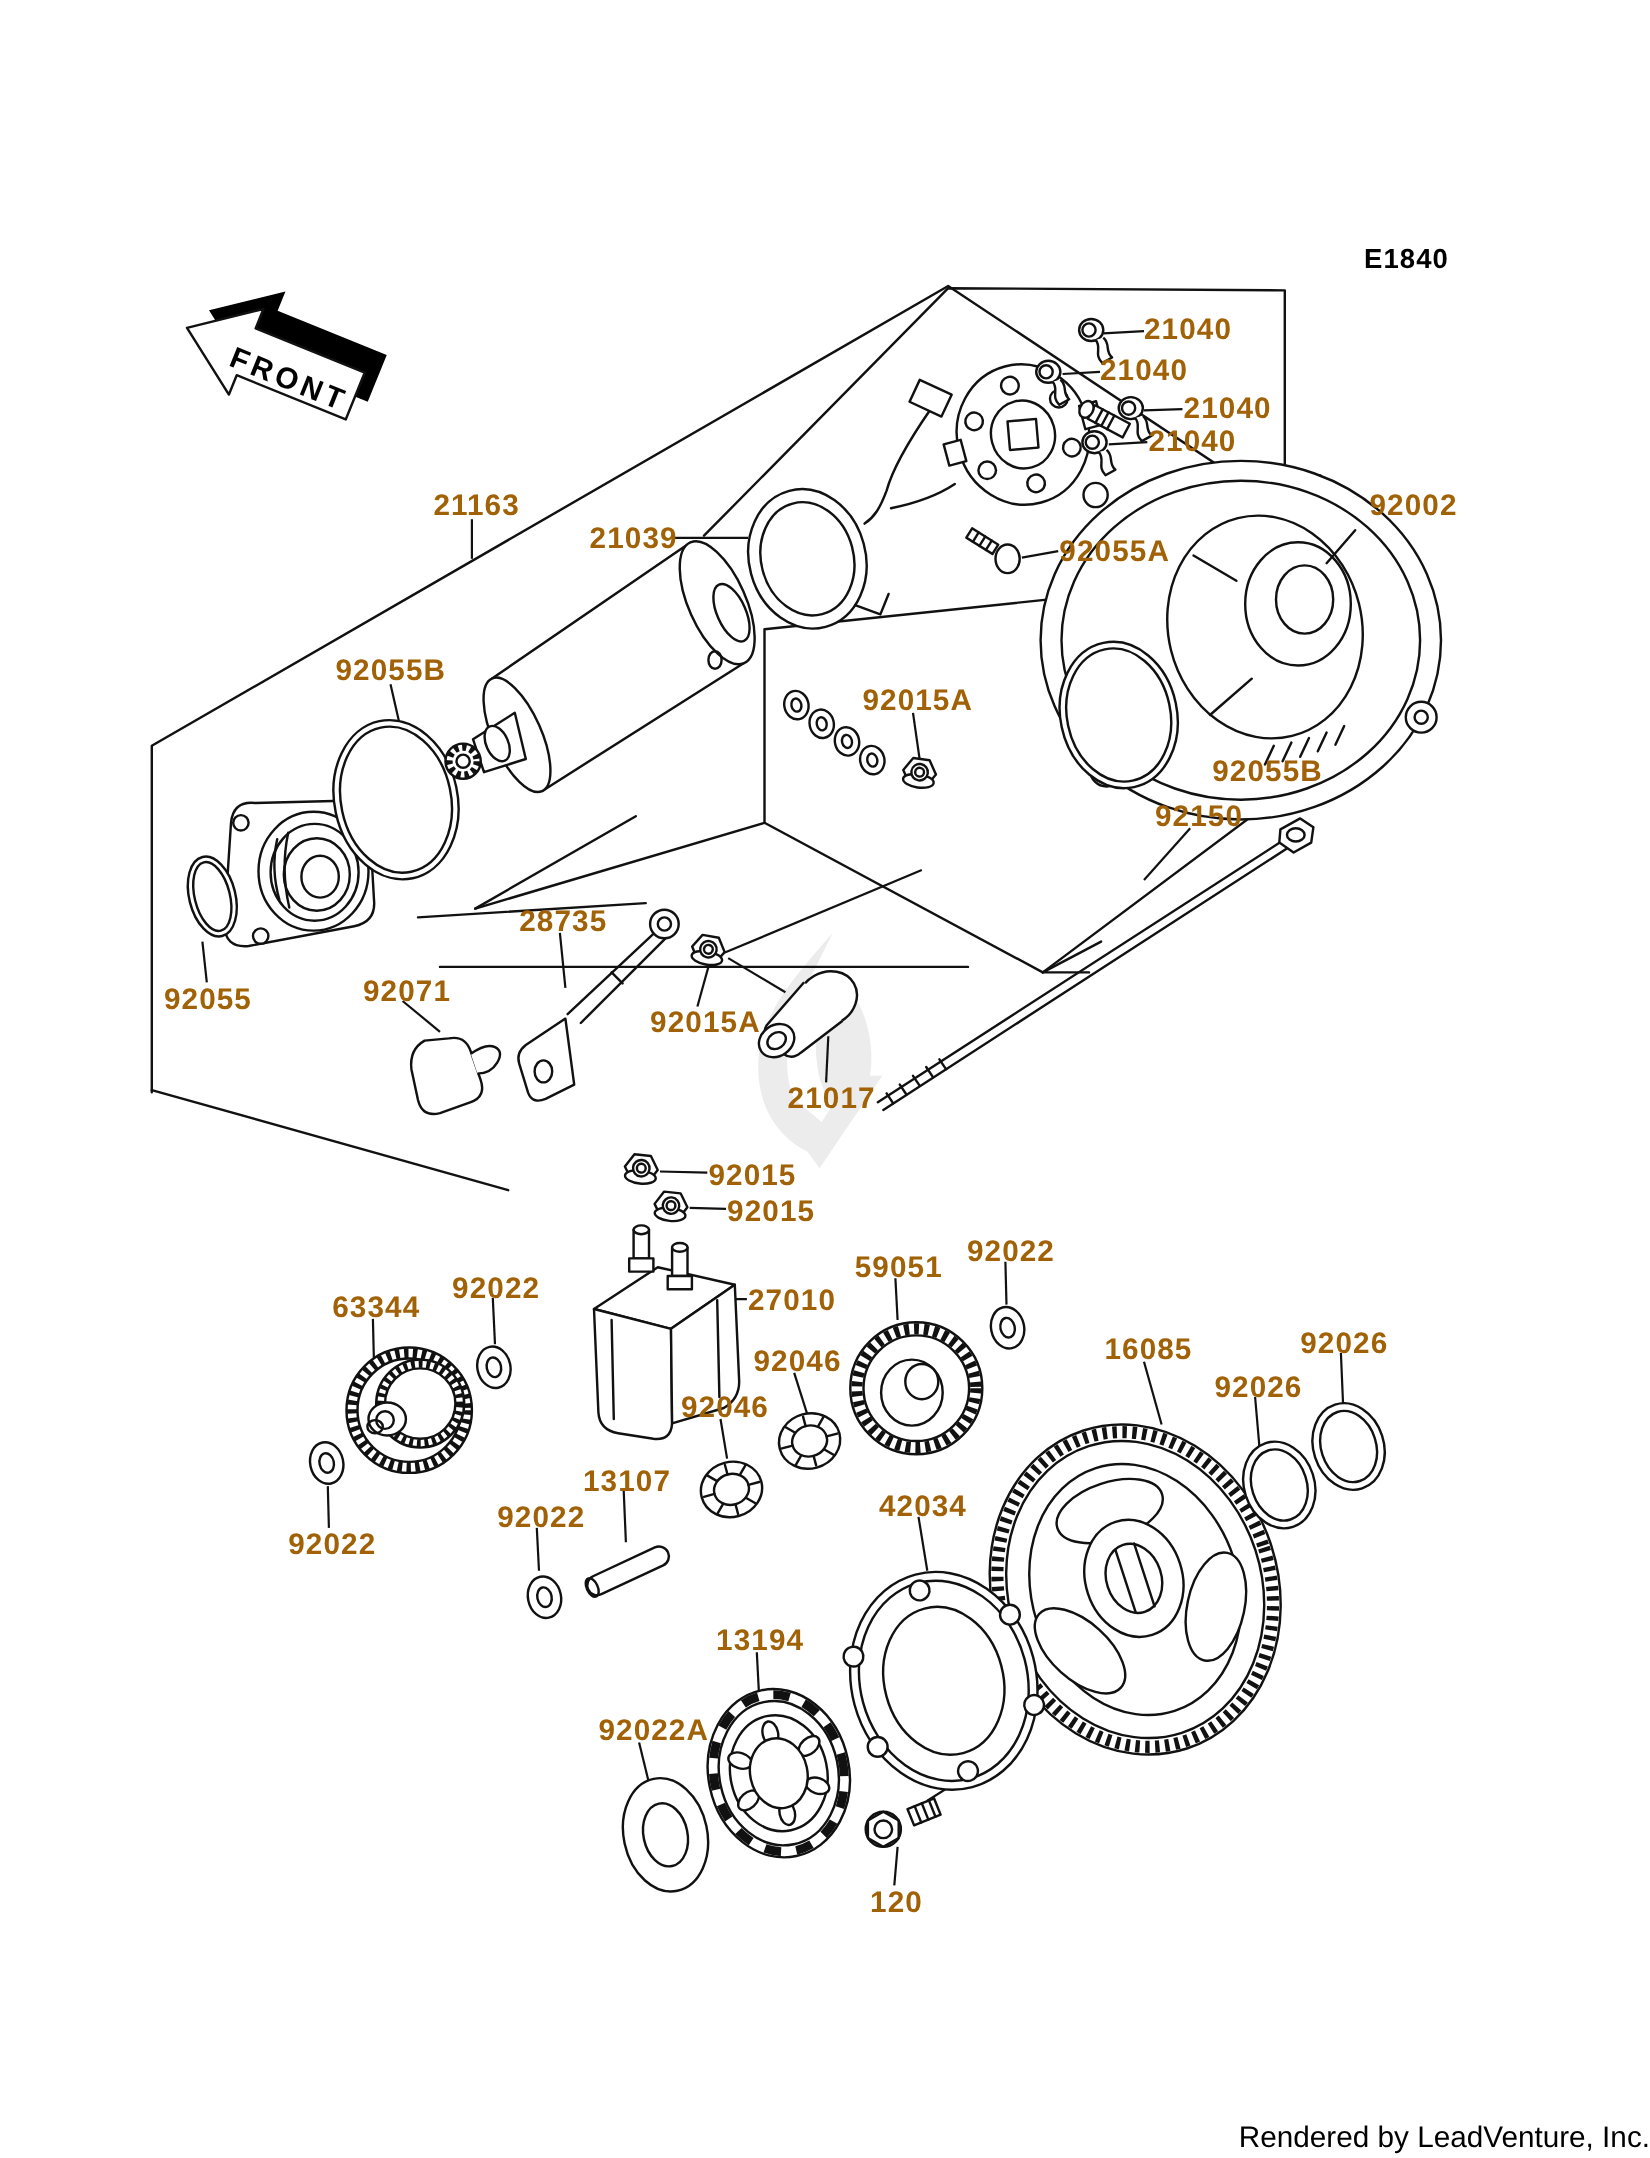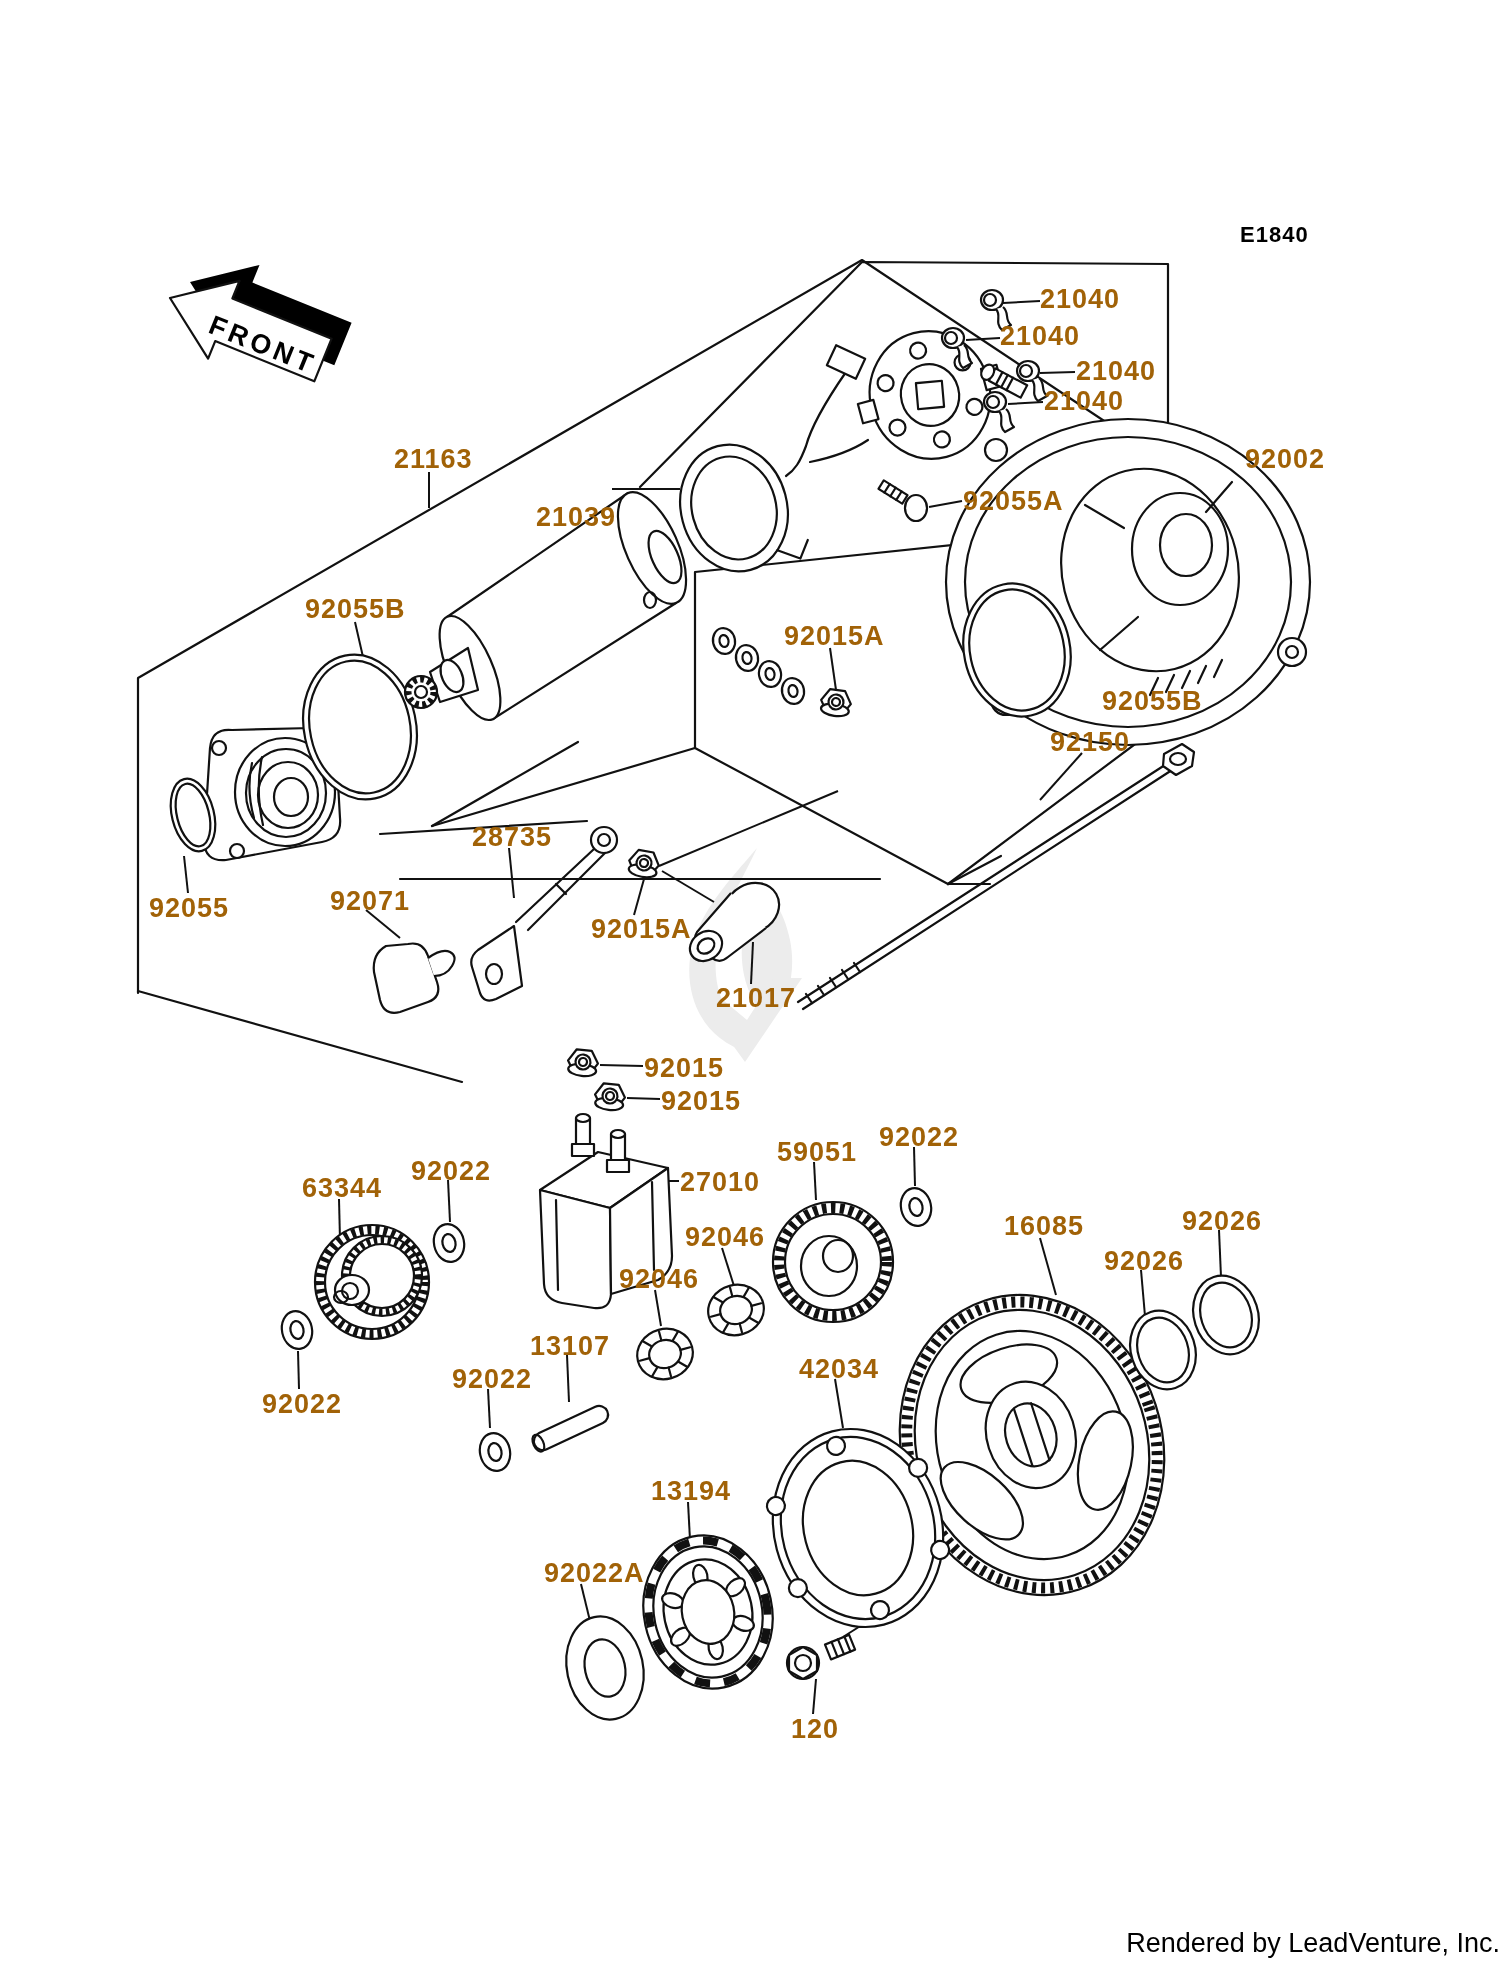--- a/index.html
+++ b/index.html
@@ -8,21 +8,21 @@
   .stage svg{position:absolute;left:0;top:0;}
   svg .ln{stroke:#111;stroke-width:2.2;fill:none;stroke-linecap:round;stroke-linejoin:round;}
   svg .fw{stroke:#111;stroke-width:2.2;fill:#fff;stroke-linejoin:round;}
   svg .fb{fill:#000;stroke:none;}
   svg .ld{stroke:#111;stroke-width:2;fill:none;}
   svg .teeth{stroke:#111;fill:none;}
   svg .wm{fill:#ececec;stroke:none;}
   svg text{font-family:"Liberation Sans",sans-serif;font-weight:bold;fill:#000;stroke:none;}
   .plabel{position:absolute;font-size:27px;font-weight:bold;letter-spacing:1px;line-height:1;
           color:#a16207;white-space:nowrap;}
-  .code{position:absolute;left:1240px;top:222px;font-size:22px;font-weight:bold;letter-spacing:1px;}
+  .code{position:absolute;left:1240px;top:222px;font-size:25px;font-weight:bold;letter-spacing:1px;}
   .wmark{position:absolute;left:487px;top:1072px;font-size:47px;font-weight:bold;
          letter-spacing:14px;color:#e5e5e5;white-space:nowrap;}
   .footer{position:absolute;left:0;top:1928px;width:1500px;text-align:right;
           font-size:27px;color:#000;letter-spacing:0;}
 </style>
 </head>
 <body>
 
 <div class="stage">
 
@@ -424,21 +424,21 @@
   </g>
 
 </svg>
 
 <span class="plabel" style="left:1040px;top:286px">21040</span>
 <span class="plabel" style="left:1000px;top:323px">21040</span>
 <span class="plabel" style="left:1076px;top:358px">21040</span>
 <span class="plabel" style="left:1044px;top:388px">21040</span>
 <span class="plabel" style="left:1245px;top:446px">92002</span>
 <span class="plabel" style="left:394px;top:446px">21163</span>
-<span class="plabel" style="left:536px;top:504px">21039</span>
+<span class="plabel" style="left:536px;top:476px">21039</span>
 <span class="plabel" style="left:305px;top:596px">92055B</span>
 <span class="plabel" style="left:963px;top:488px">92055A</span>
 <span class="plabel" style="left:784px;top:623px">92015A</span>
 <span class="plabel" style="left:1102px;top:688px">92055B</span>
 <span class="plabel" style="left:1050px;top:729px">92150</span>
 <span class="plabel" style="left:149px;top:895px">92055</span>
 <span class="plabel" style="left:330px;top:888px">92071</span>
 <span class="plabel" style="left:472px;top:824px">28735</span>
 <span class="plabel" style="left:591px;top:916px">92015A</span>
 <span class="plabel" style="left:716px;top:985px">21017</span>

